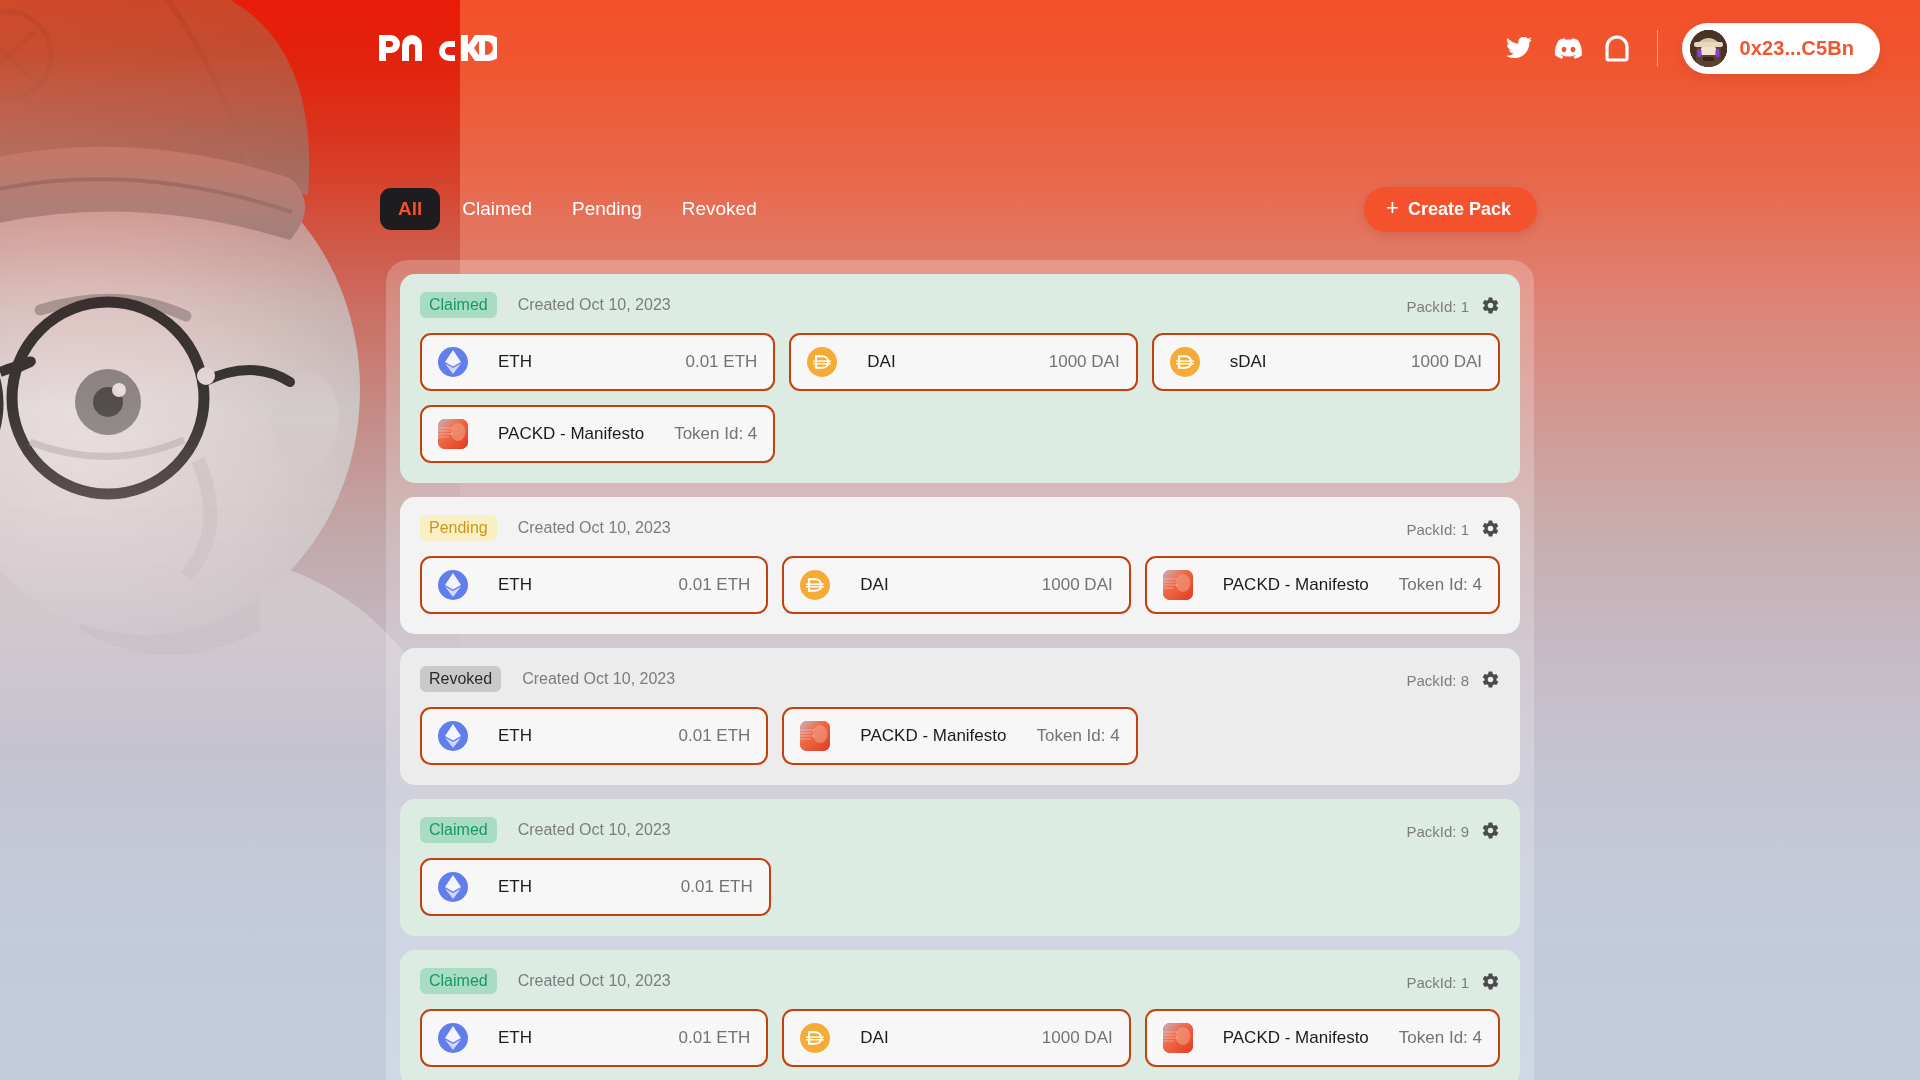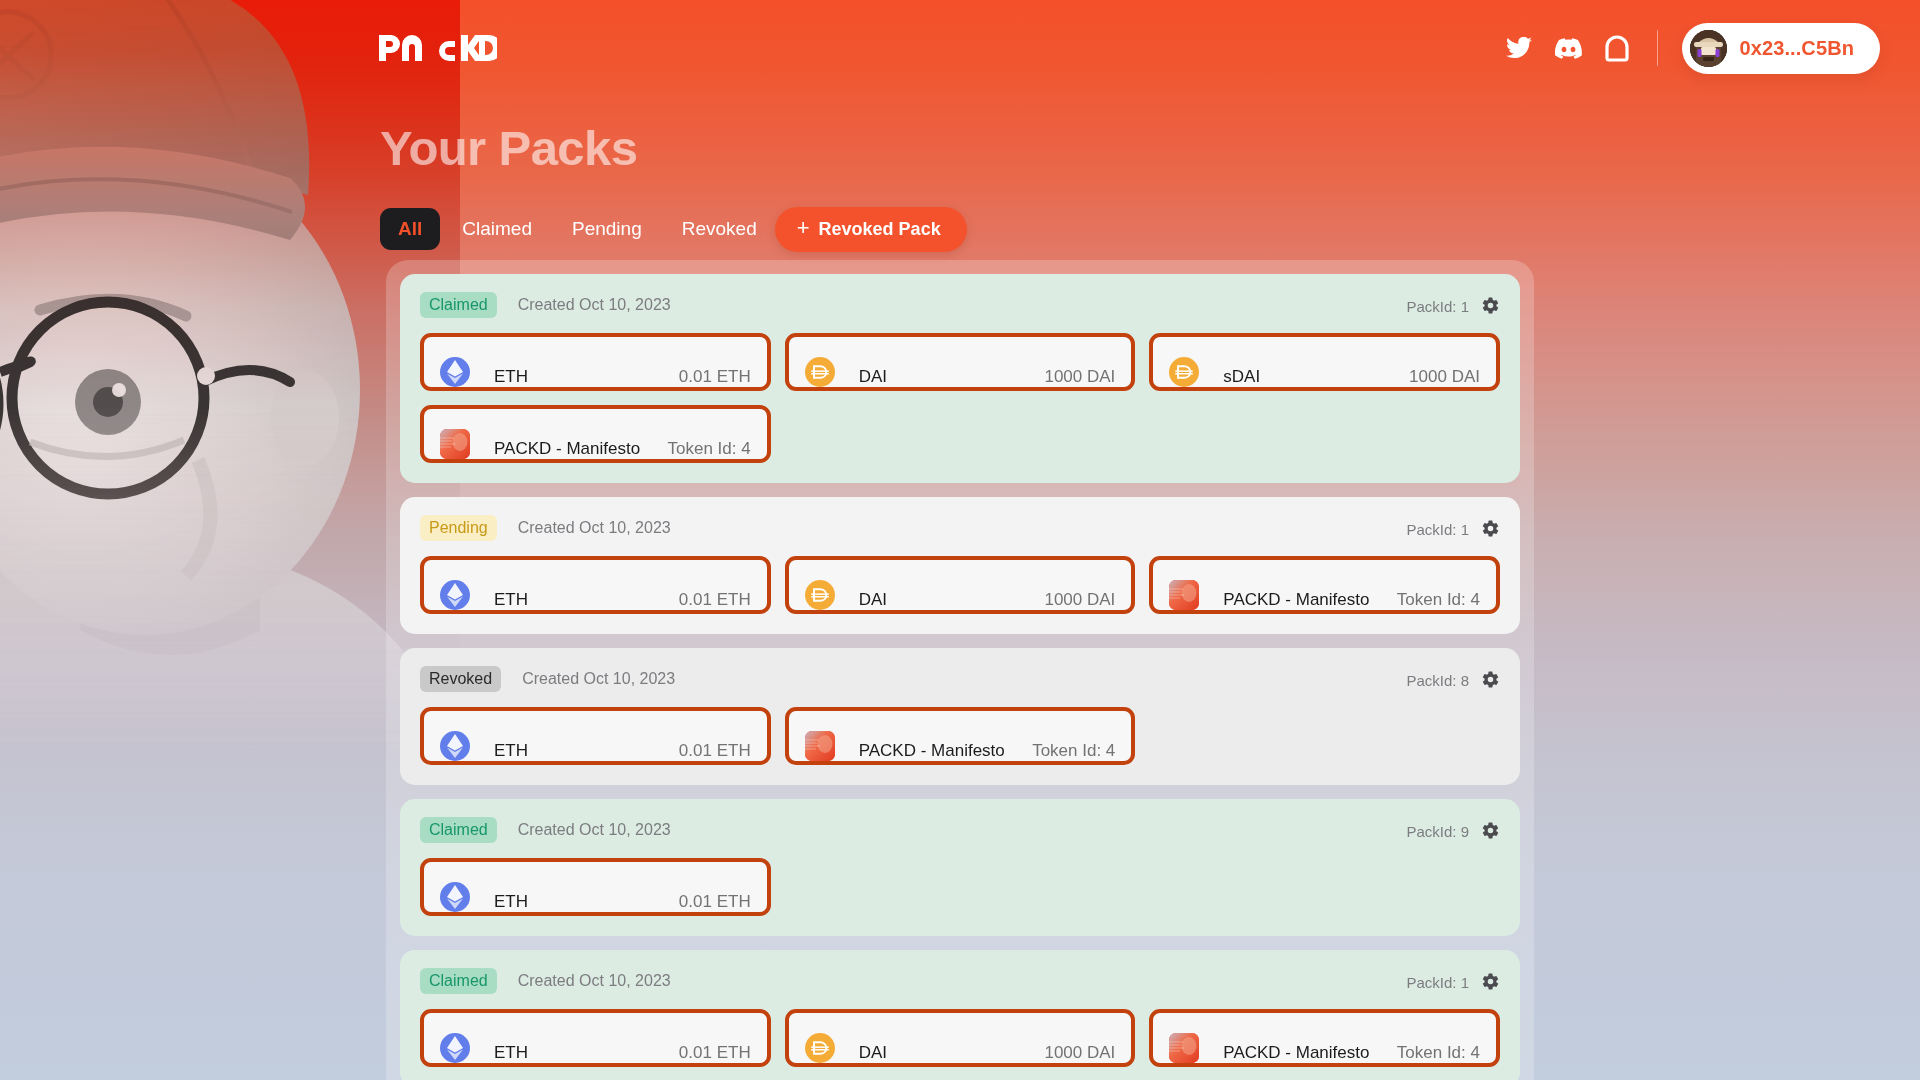--- a/index.html
+++ b/index.html
@@ -158,25 +158,26 @@
     font-size: 49px;
     font-weight: 700;
     color: rgba(255,255,255,0.58);
     letter-spacing: -0.6px;
   }
 
   
   .tabs-row {
     position: absolute;
     left: 380px;
-    top: 206px;
+    top: 186px;
     width: 1157px;
     height: 46px;
     display: flex;
     align-items: center;
+    justify-content: space-between;
   }
   .tabs {
     display: flex;
     align-items: center;
     gap: 4px;
   }
   .tab {
     font-size: 19px;
     font-weight: 500;
     color: #ffffff;
@@ -269,27 +270,27 @@
   .gear { width: 19px; height: 19px; color: #4a4a4f; cursor: pointer; display:flex; }
   .gear svg { display:block; }
 
   .asset-grid {
     display: grid;
     grid-template-columns: repeat(3, 1fr);
     gap: 14px;
   }
   .asset {
     background: #f7f7f8;
-    border: 4px solid #c2410c;
+    border: 2px solid #c2410c;
     border-radius: 11px;
     height: 58px;
     display: flex;
-    align-items: flex-end;
+    align-items: center;
     padding: 0 16px;
-    gap: 24px;
+    gap: 30px;
   }
   .asset-icon {
     width: 30px; height: 30px; flex: 0 0 auto;
     border-radius: 50%;
     display: flex; align-items: center; justify-content: center;
     overflow: hidden;
   }
   .asset-icon.eth { background: #627eea; }
   .asset-icon.dai { background: #f5ac37; }
   .asset-icon.nft { border-radius: 7px; background: #e8432a; }
@@ -426,32 +427,31 @@
             <rect x="7.5" y="19" width="4" height="8" rx="1.6" fill="#8c3fd6"></rect>
             <rect x="25.5" y="19" width="4" height="8" rx="1.6" fill="#8c3fd6"></rect>
             <rect x="13" y="27" width="11" height="4" rx="1.4" fill="#3a2618"></rect>
           </svg>
         </span>
         <span class="wallet-addr">0x23...C5Bn</span>
       </div>
     </div>
   </div>
 
-  <div class="title">Your Packs</div>
 
   <div class="tabs-row">
     <div class="tabs" id="tabs">
         <div class="tab active">All</div>
         <div class="tab">Claimed</div>
         <div class="tab">Pending</div>
         <div class="tab">Revoked</div>
       </div>
     <button class="create-btn">
       <span class="plus">+</span>
-      <span>Revoked Pack</span>
+      <span>Create Pack</span>
     </button>
   </div>
 
   <div class="packs-panel">
     <div id="packs">
         <div class="pack-card claimed">
           <div class="pack-head">
             <span class="badge claimed">Claimed</span>
             <span class="created">Created Oct 10, 2023</span>
             <div class="pack-head-right">

